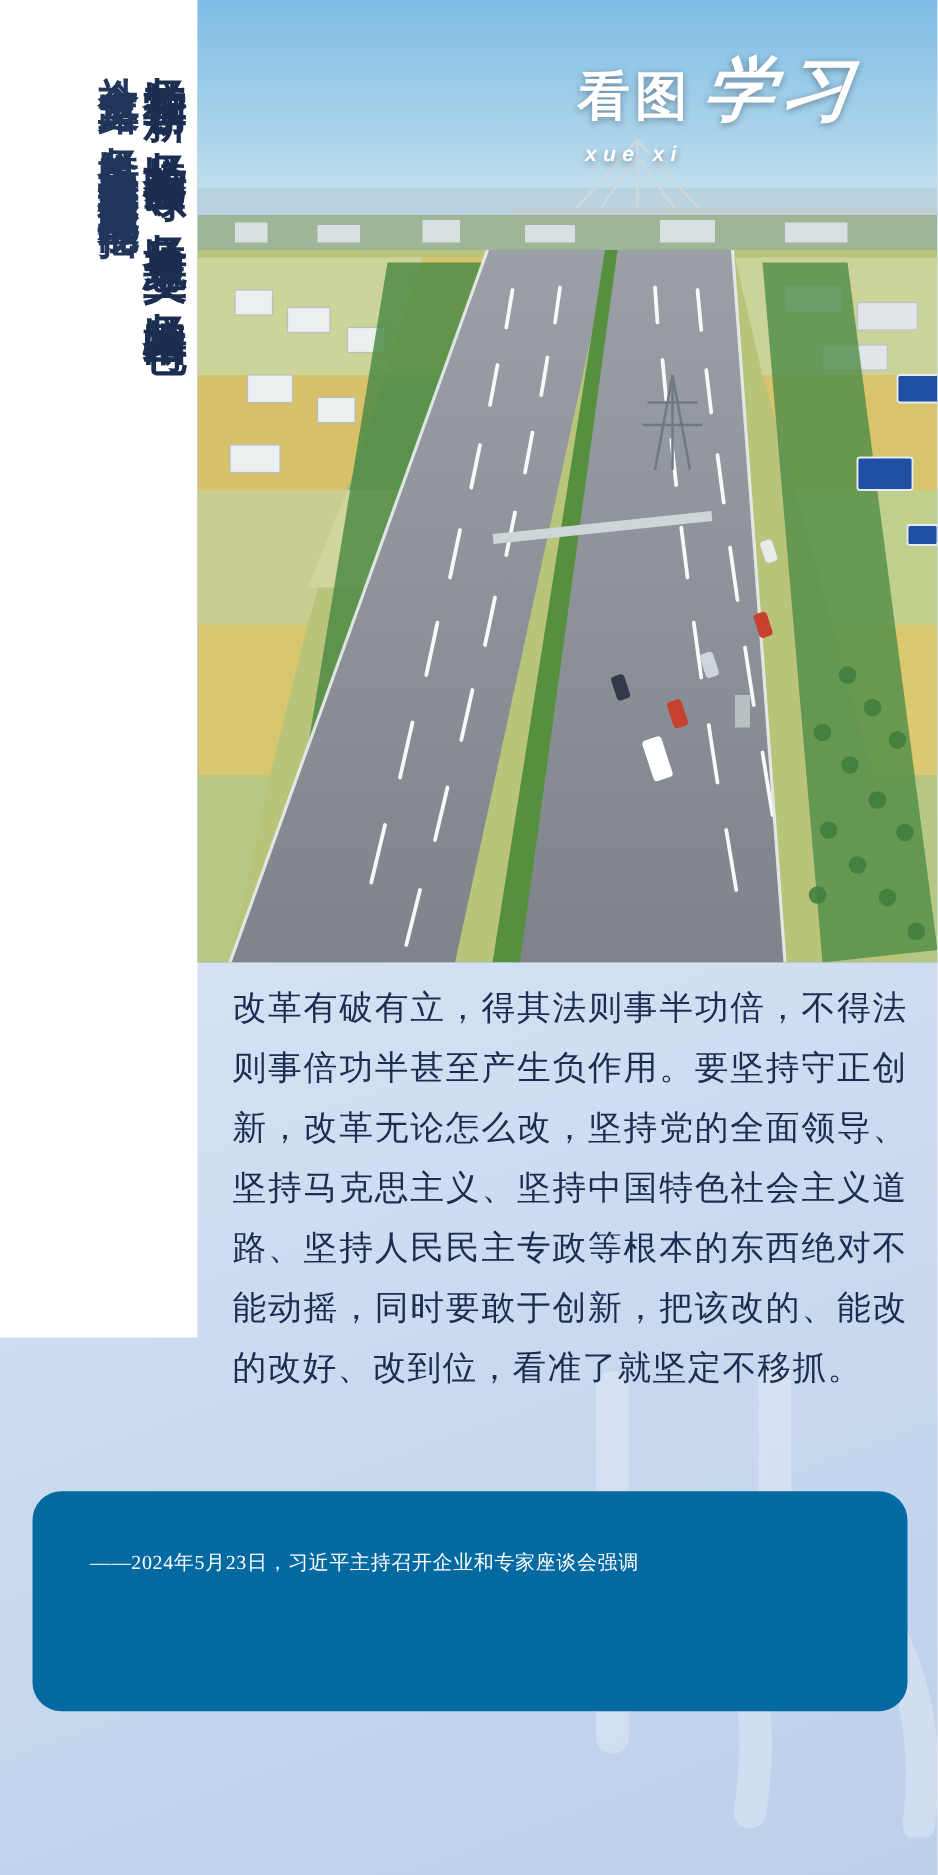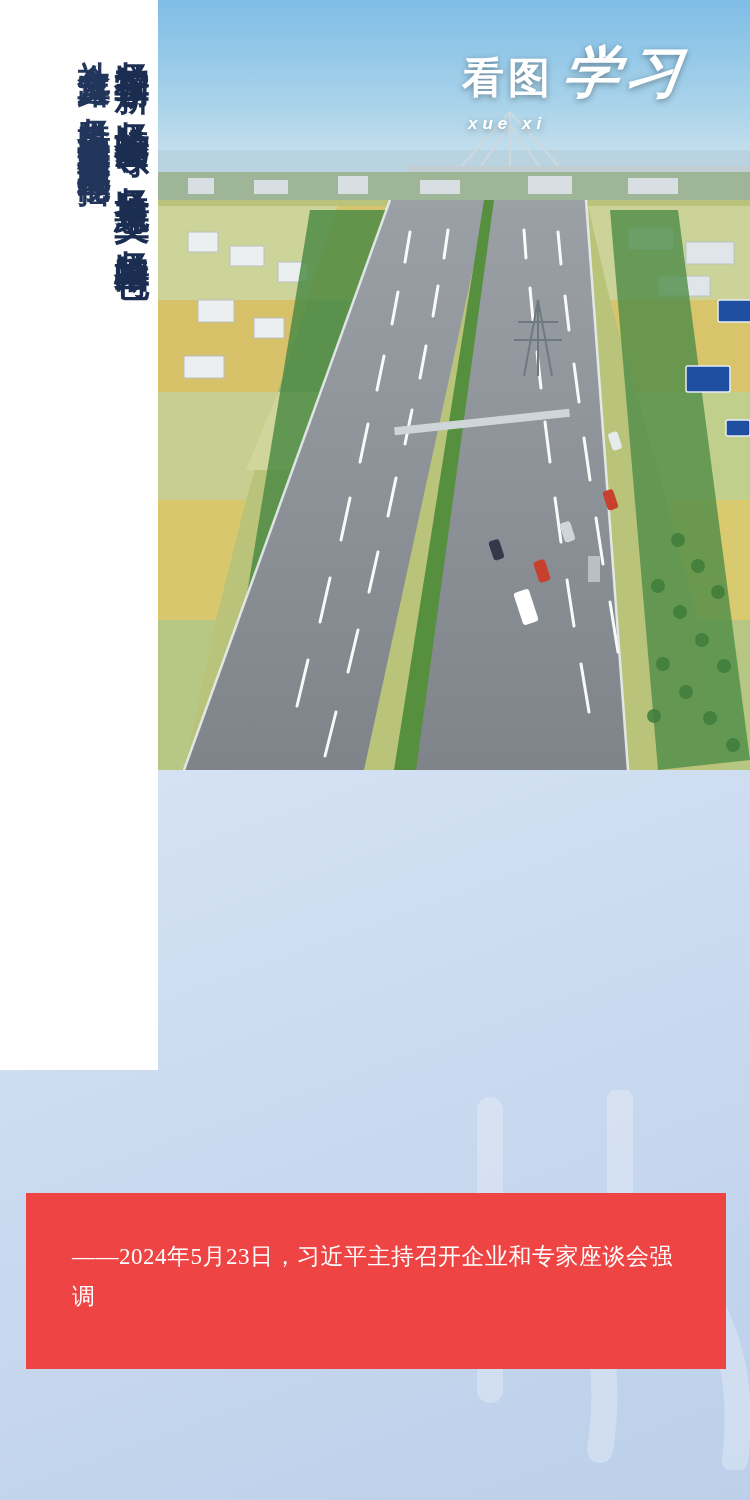--- a/index.html
+++ b/index.html
@@ -115,27 +115,28 @@
     color: #1b2e52;
     letter-spacing: 1px;
     text-align: justify;
   }
 
   
   .source {
     position: absolute;
     left: 26px; top: 1193px;
     width: 700px; height: 176px;
-    background: #ef4444;
+    background: #0369a1;
     color: #ffffff;
     padding: 44px 46px 0 46px;
     font-family: "Liberation Serif", serif;
-    font-size: 23px;
+    font-size: 16px;
     line-height: 1.75;
     letter-spacing: .5px;
+    border-radius: 23px;
   }
 
   
   .footer {
     position: absolute;
     left: 0; top: 1418px;
     width: 750px;
     text-align: center;
   }
   .footer .brand {
@@ -337,17 +338,18 @@
   </div>
 
   <div class="logo">
     <div class="row1">
       <span class="kan">看图</span>
       <span class="xi">学习</span>
     </div>
     <div class="pinyin">xue xi</div>
   </div>
 
+  <div class="quote">改革有破有立，得其法则事半功倍，不得法则事倍功半甚至产生负作用。要坚持守正创新，改革无论怎么改，坚持党的全面领导、坚持马克思主义、坚持中国特色社会主义道路、坚持人民民主专政等根本的东西绝对不能动摇，同时要敢于创新，把该改的、能改的改好、改到位，看准了就坚定不移抓。</div>
 
   <div class="source">——2024年5月23日，习近平主持召开企业和专家座谈会强调</div>
 
 
 </div>
 
 </body></html>

